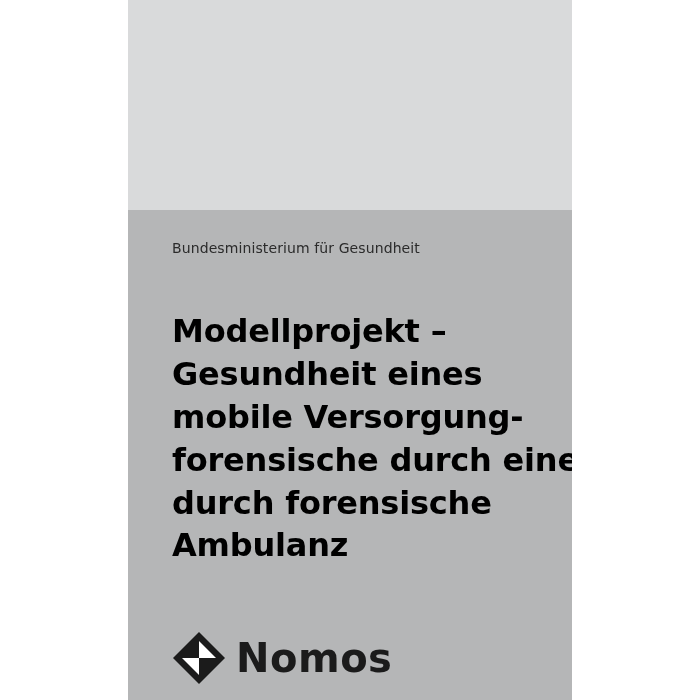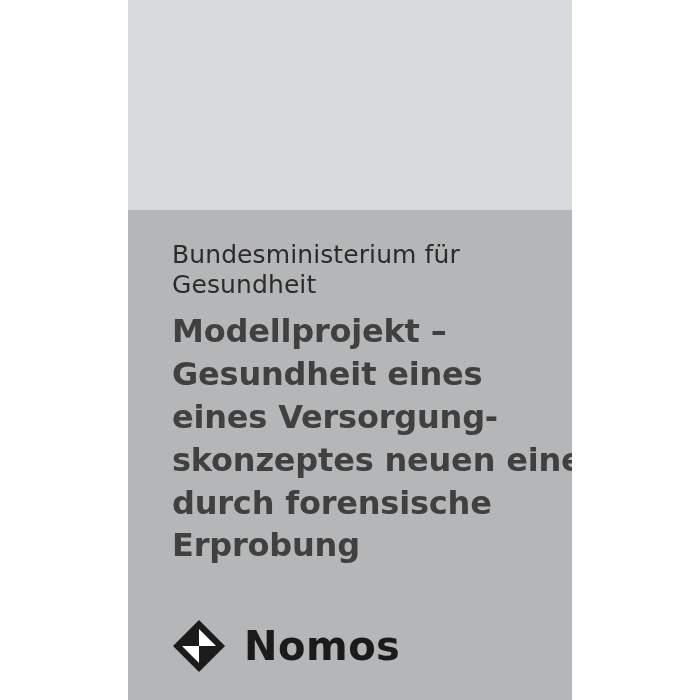--- a/index.html
+++ b/index.html
@@ -42,48 +42,47 @@
     top: 210px;
     width: 100%;
     height: 490px;
     background: #b5b6b7;
   }
   .publisher-line {
     position: absolute;
     left: 44px;
     top: 30px;
     width: 370px;
-    font-size: 25px;
+    font-size: 14px;
     line-height: 1.2;
     color: #2b2b2b;
     letter-spacing: 0.1px;
   }
   .title-block {
     position: absolute;
     left: 44px;
     top: 100px;
     width: 378px;
     font-size: 32px;
     font-weight: bold;
     line-height: 1.34;
-    color: #404040;
+    color: #000000;
     letter-spacing: -0.2px;
   }
   .title-block .line {
     display: block;
     white-space: nowrap;
   }
   .logo {
     position: absolute;
     left: 44px;
-    top: 408px;
+    top: 420px;
     display: flex;
     align-items: center;
     height: 56px;
-    gap: 8px;
   }
   .logo-mark {
     position: relative;
     width: 54px;
     height: 54px;
     flex: 0 0 auto;
     margin-right: 10px;
   }
   .logo-text {
     font-size: 40px;
@@ -101,24 +100,24 @@
   <div class="cover">
 
     <div class="cover-top"></div>
     <div class="cover-body">
 
       <div class="publisher-line">Bundesministerium für Gesundheit</div>
 
       <div class="title-block">
         <span class="line">Modellprojekt –</span>
         <span class="line">Gesundheit eines</span>
-        <span class="line">eines Versorgung-</span>
-        <span class="line">skonzeptes neuen eine</span>
+        <span class="line">mobile Versorgung-</span>
+        <span class="line">forensische durch eine</span>
         <span class="line">durch forensische</span>
-        <span class="line">Erprobung</span>
+        <span class="line">Ambulanz</span>
       </div>
 
       <div class="logo">
         <span class="logo-mark">
           <svg width="54" height="54" viewBox="0 0 54 54" aria-hidden="true">
             <polygon points="27,1 53,27 27,53 1,27" fill="#1b1b1b"></polygon>
             <polygon points="27,10 44,27 27,27" fill="#ffffff"></polygon>
             <polygon points="27,27 27,44 10,27" fill="#ffffff"></polygon>
           </svg>
         </span>

